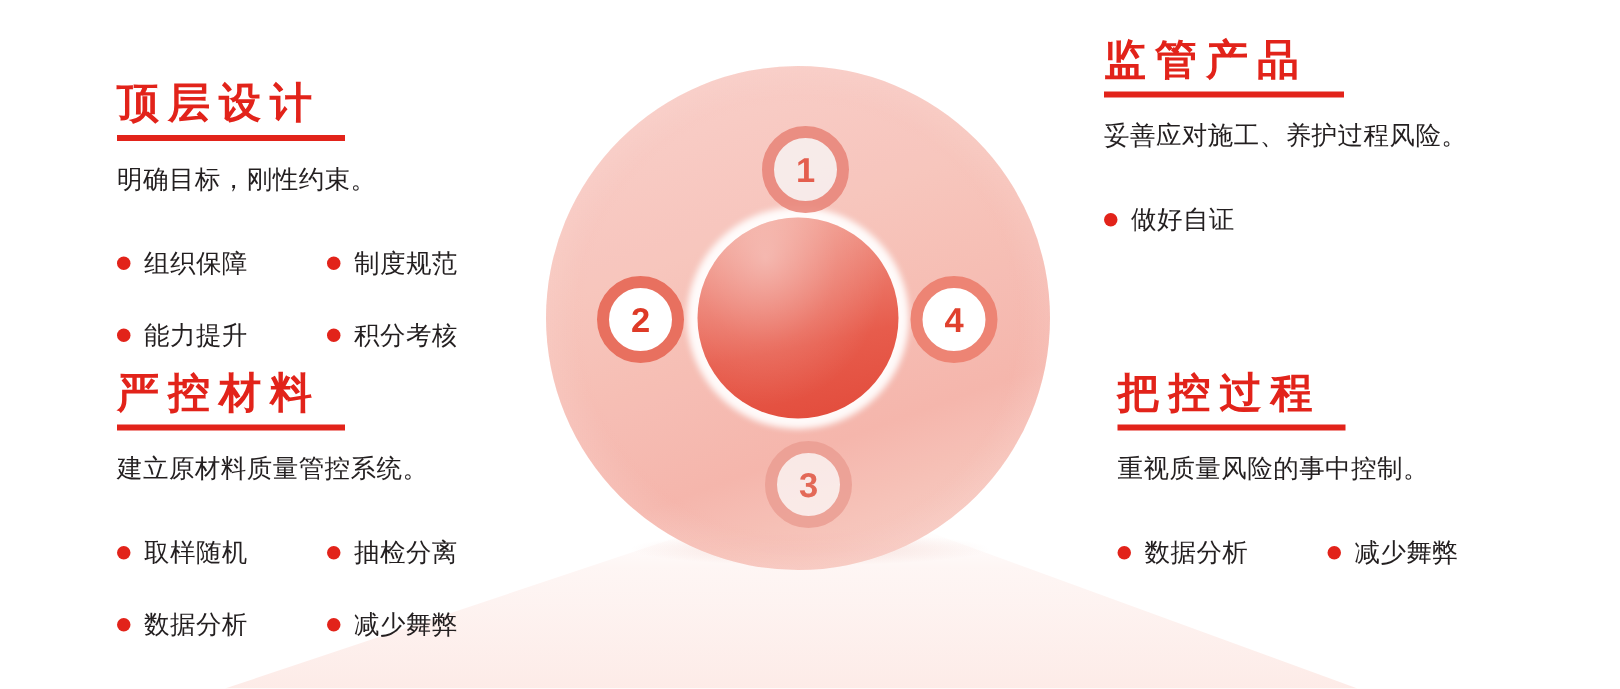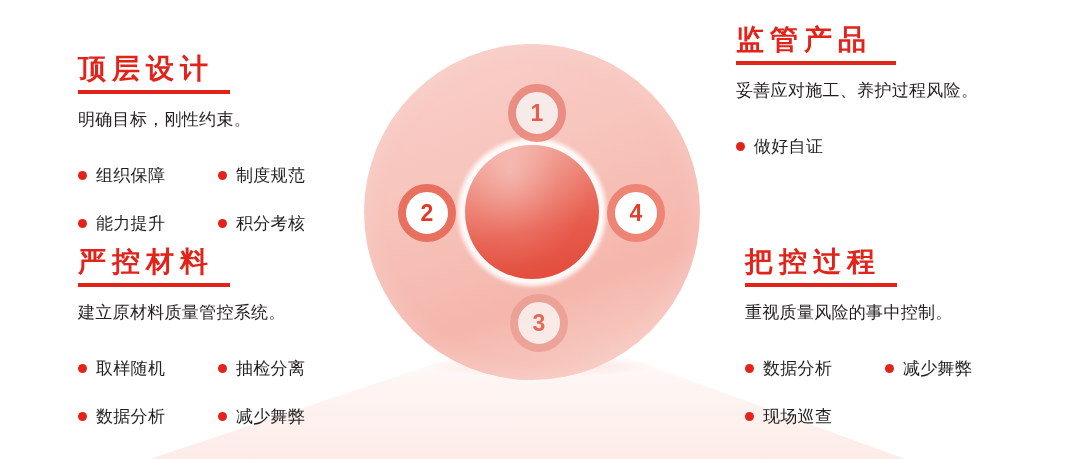--- a/index.html
+++ b/index.html
@@ -312,18 +312,14 @@
   <div class="panel-desc">重视质量风险的事中控制。</div>
   <div class="bullet-grid cols-br">
     <div class="bullet-item">
       <span class="bullet-dot"></span>
       <span class="bullet-text">数据分析</span>
     </div>
     <div class="bullet-item">
       <span class="bullet-dot"></span>
       <span class="bullet-text">减少舞弊</span>
     </div>
-    <div class="bullet-item">
-      <span class="bullet-dot"></span>
-      <span class="bullet-text">现场巡查</span>
-    </div>
   </div>
 </div>
 
 </body></html>

